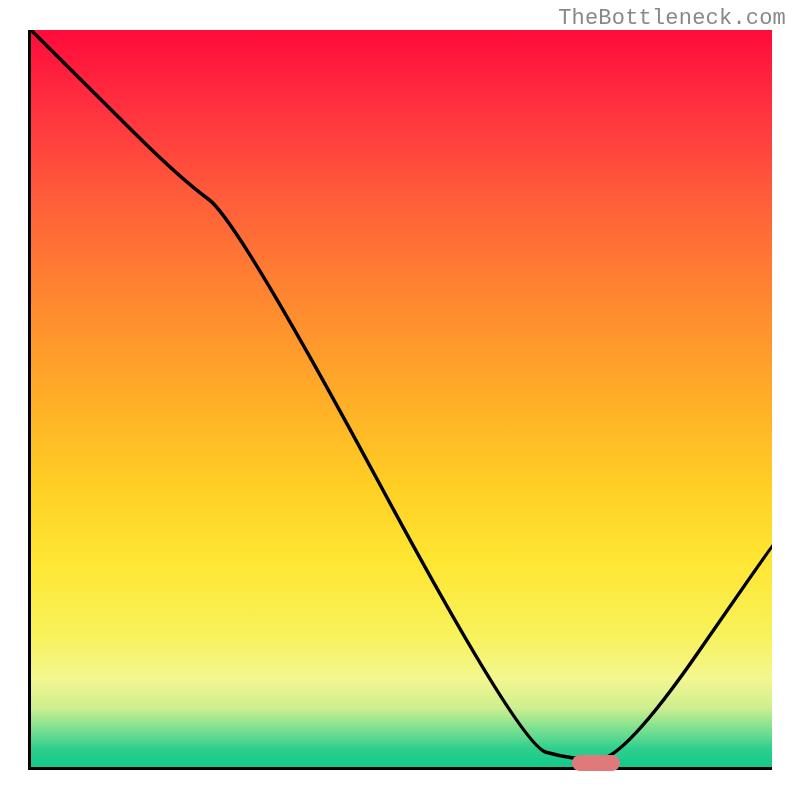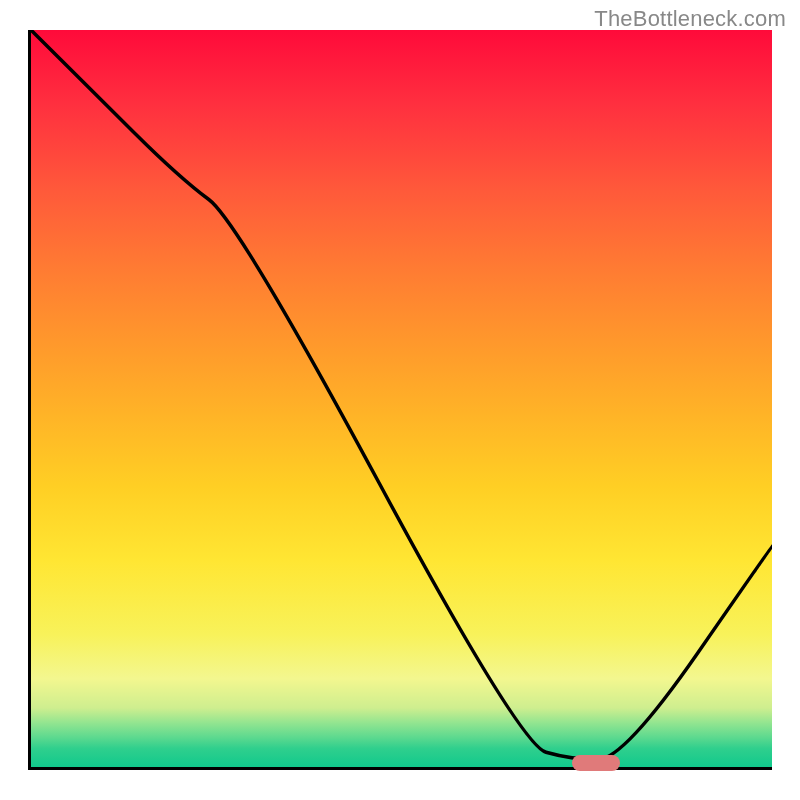--- a/index.html
+++ b/index.html
@@ -60,20 +60,21 @@
     transform: translate(-50%, -50%);
   }
   .watermark {
     position: absolute;
     top: 6px;
     right: 14px;
     color: #888888;
     font-size: 22px;
     font-weight: 500;
     letter-spacing: 0.2px;
+    font-family: Liberation Mono, monospace;
   }
 </style>
 </head>
 <body>
 
 <div class="wrap">
 
   <div class="watermark">TheBottleneck.com</div>
 
   <div class="plot">

